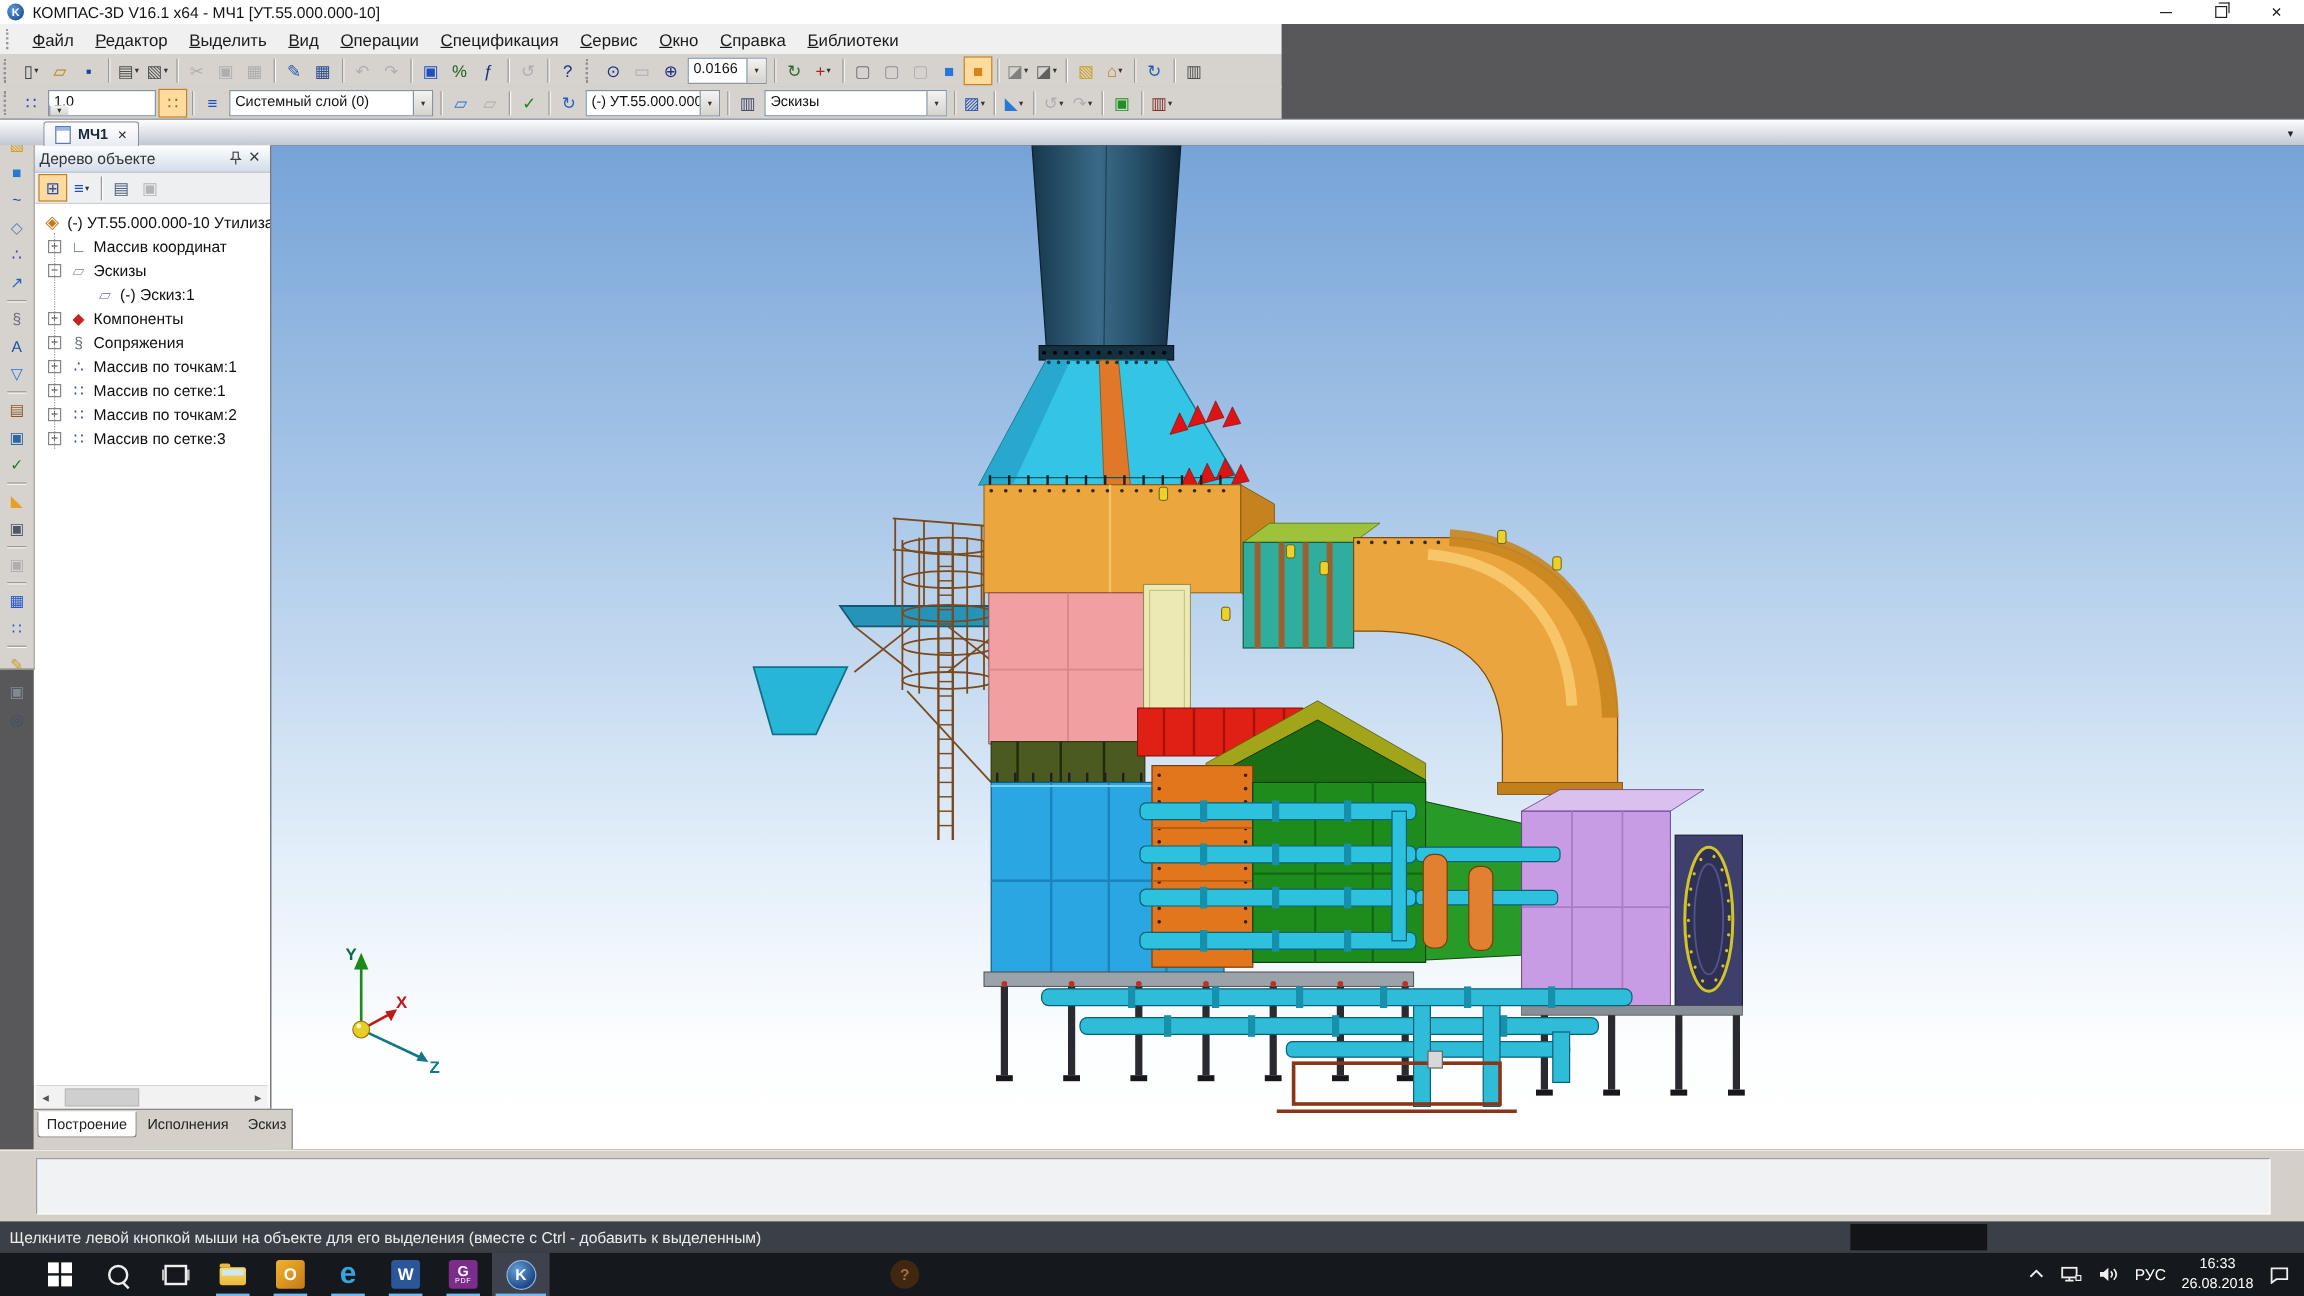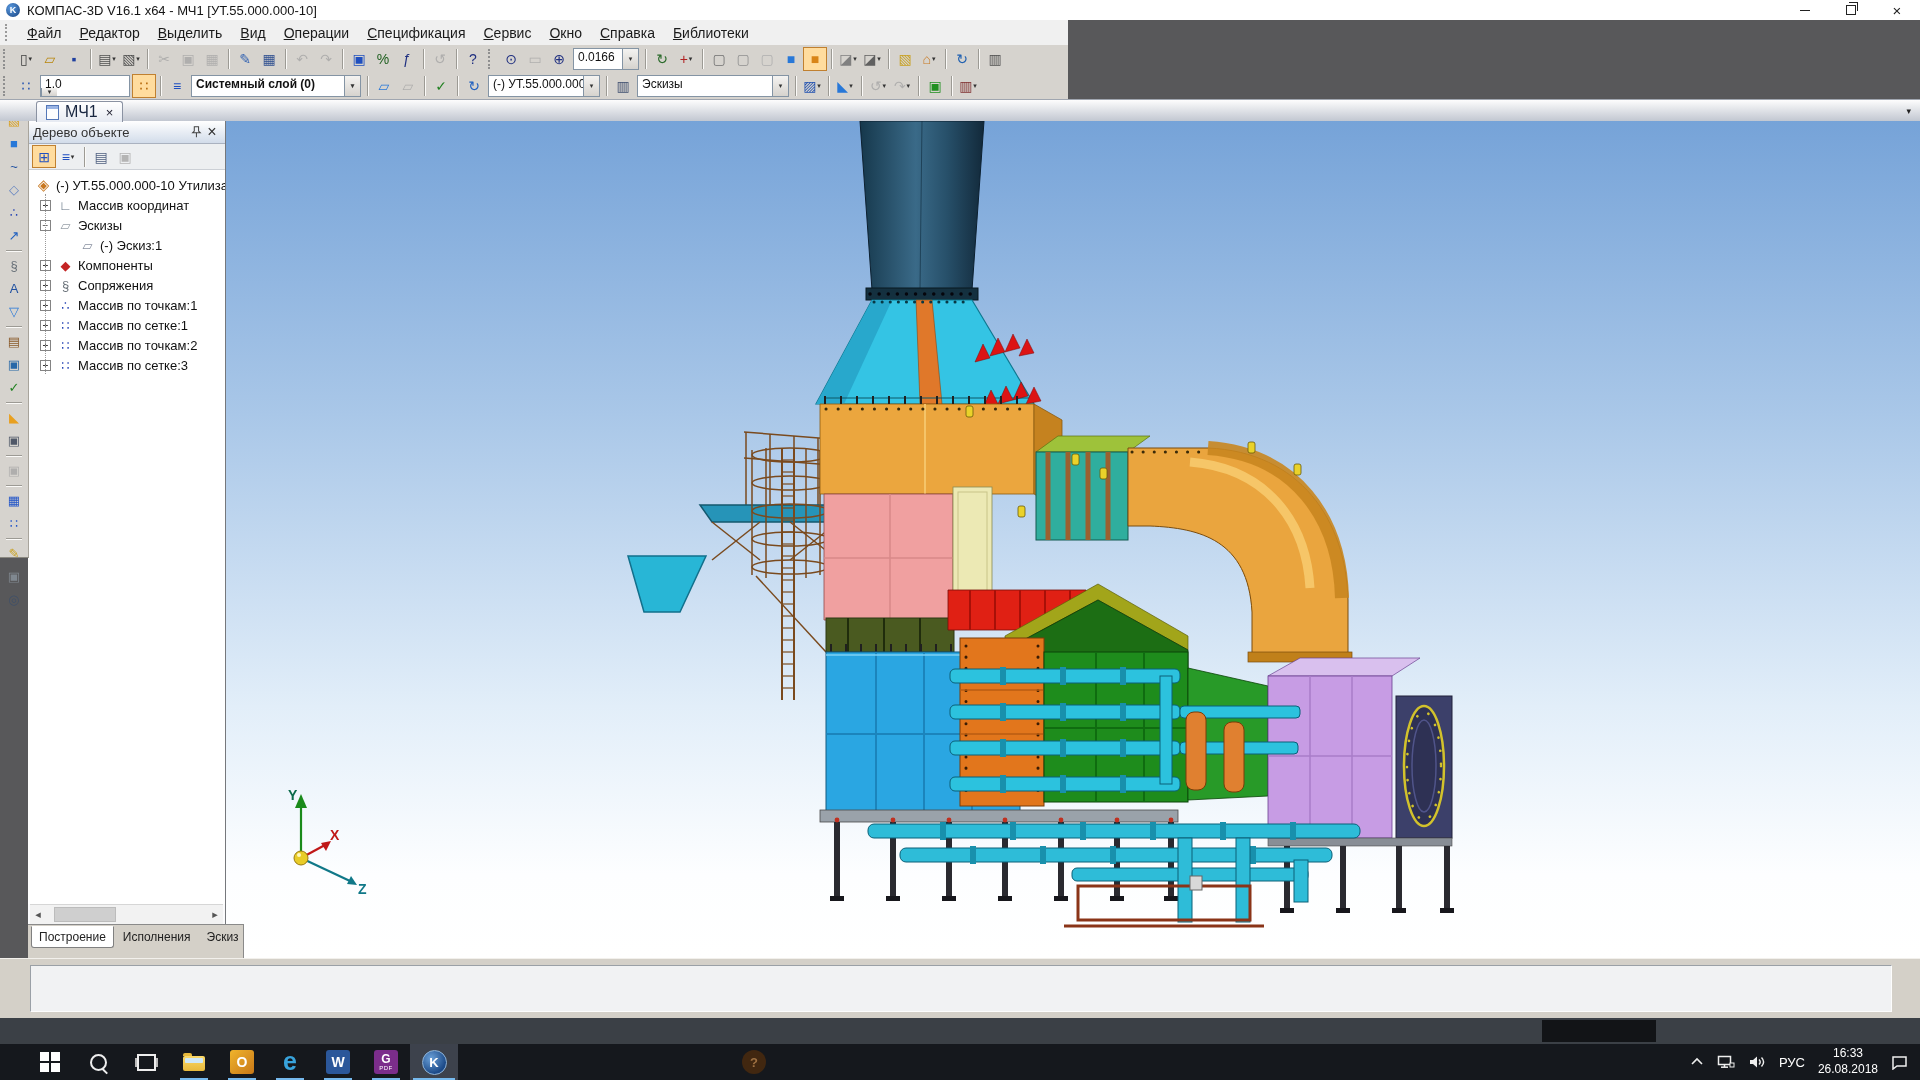--- a/index.html
+++ b/index.html
@@ -39,21 +39,21 @@
   .tbi .dd{font-size:7px;color:#333;margin-left:1px}
   .tbcombo{height:20px;background:#fff;border:1px solid #8494a4;display:inline-flex;align-items:stretch;font-size:12px;color:#111;flex:none;margin:0 2px}
   .tbcombo-v{flex:1;padding:1px 4px 0 4px;white-space:nowrap;overflow:hidden}
   .tbcombo-a{width:15px;background:linear-gradient(#f4f3f1,#d6d3ce);border-left:1px solid #8494a4;display:flex;align-items:center;justify-content:center;font-size:7px;color:#333}
 
   
   #tabbar{left:0;top:99px;width:1920px;height:22px;background:linear-gradient(#fdfdfd,#c2c7d1);border-top:1px solid #a0a6b0;box-sizing:border-box;z-index:7}
   #doc-tab{position:absolute;left:36px;top:1px;height:20px;background:linear-gradient(#ffffff,#e6eaf2);border:1px solid #8a92a2;border-bottom:none;
            border-radius:3px 3px 0 0;display:flex;align-items:center;padding:0 9px;gap:6px}
   .doc-ic{width:11px;height:13px;background:#fefefe;border:1px solid #5578b8;box-shadow:inset 0 3px 0 #9ab4e4;flex:none}
-  #doc-tab-label{font-size:16px;font-weight:normal;color:#17253f}
+  #doc-tab-label{font-size:12px;font-weight:bold;color:#17253f}
   #doc-tab-close{font-size:13px;color:#223;padding-left:2px}
   #tab-scroll{position:absolute;right:9px;top:6px;font-size:9px;color:#222}
 
   
   #left-strip{left:0;top:99px;width:28px;height:859px;background:#58585a;z-index:6}
   #left-tools{position:absolute;left:0;top:0;width:28px;background:#d6d3ce;border-right:1px solid #a8a49c;border-bottom:1px solid #8a8880;
               display:flex;flex-direction:column;align-items:center;padding:2px 0 6px 0}
   .vgrip{width:16px;height:4px;border-top:2px dotted #8f8f8f;margin:2px 0 4px}
   #left-tools .tbi{width:22px;height:21px}
   #left-tools .tbi .g{font-size:13px}
@@ -297,21 +297,21 @@
       <span class="tbcombo-v">1.0</span>
       <span class="tbcombo-a">▾</span>
     </span>
     <span class="tbi sel">
       <span class="g" style="color: rgb(176, 96, 0);">∷</span>
     </span>
     <span class="tbsep"></span>
     <span class="tbi">
       <span class="g" style="color: rgb(32, 80, 192);">≡</span>
     </span>
-    <span class="tbcombo" style="width: 168px; font-weight: bold;">
+    <span class="tbcombo" style="width: 168px;">
       <span class="tbcombo-v">Системный слой (0)</span>
       <span class="tbcombo-a">▾</span>
     </span>
     <span class="tbsep"></span>
     <span class="tbi">
       <span class="g" style="color: rgb(40, 120, 216);">▱</span>
     </span>
     <span class="tbi gray">
       <span class="g" style="color: rgb(160, 160, 160);">▱</span>
     </span>
@@ -860,20 +860,21 @@
     <text x="358" y="894" fill="#107888">Z</text>
   </g>
 </svg>
 </div>
 
 <div class="abs" id="prop-strip">
   <div id="prop-inner"></div>
 </div>
 
 <div class="abs" id="statusbar">
+  <span>Щелкните левой кнопкой мыши на объекте для его выделения (вместе с Ctrl - добавить к выделенным)</span>
   <span id="status-seg"></span>
 </div>
 
 <div class="abs" id="taskbar">
   <div id="tb-apps">
       <div class="tslot">
         <div class="ic-start">
           <i></i>
           <i></i>
           <i></i>

